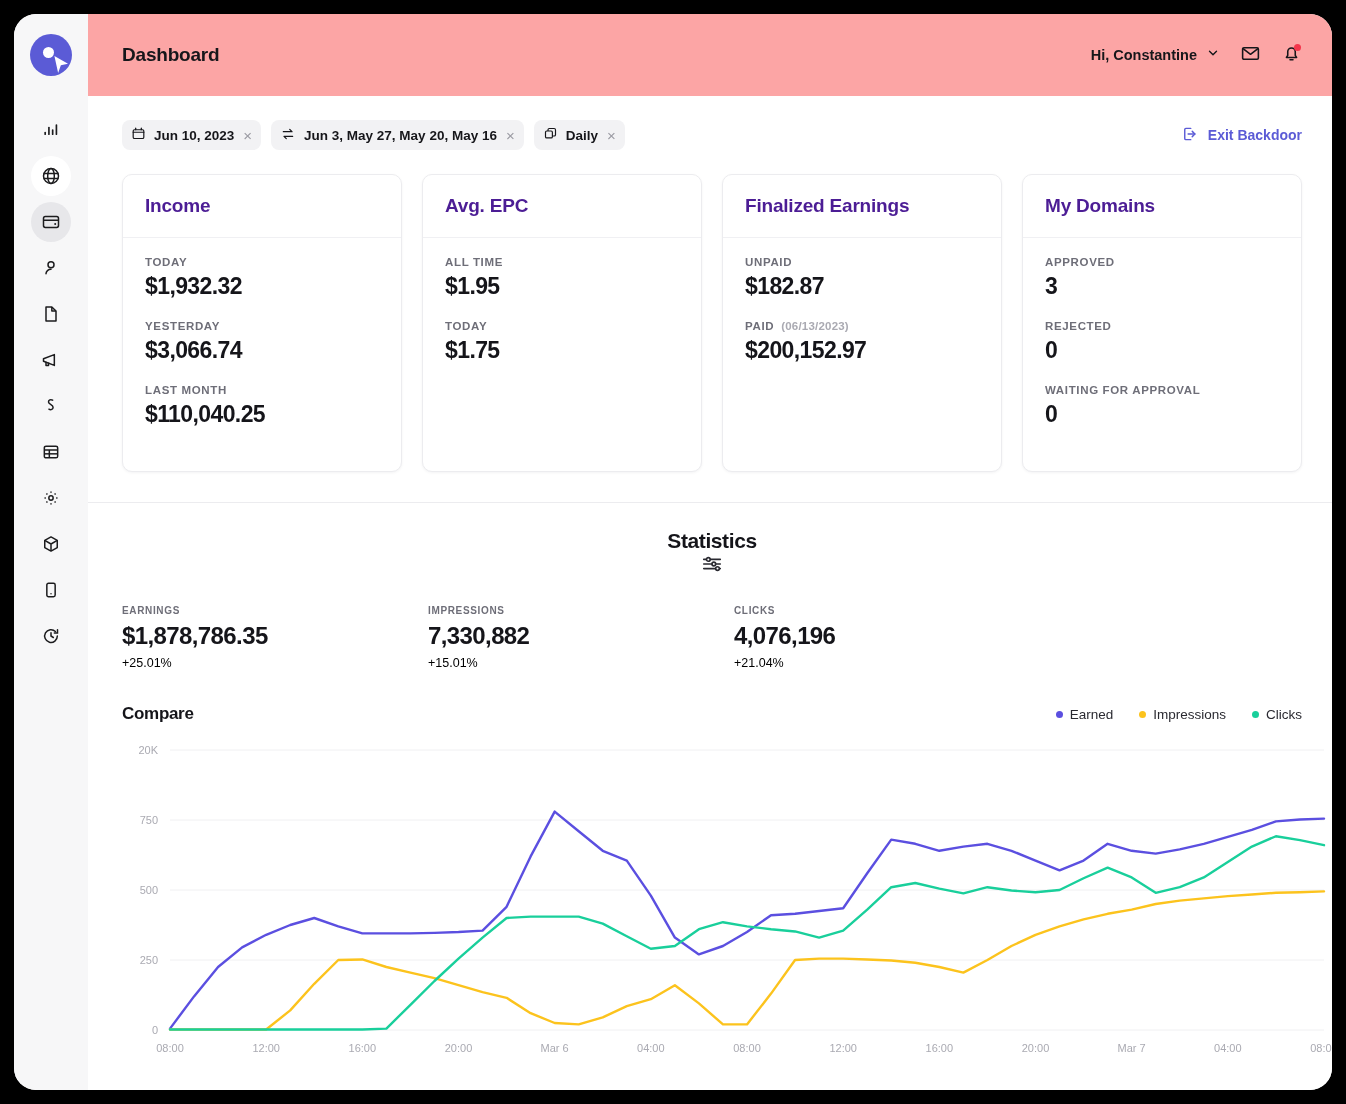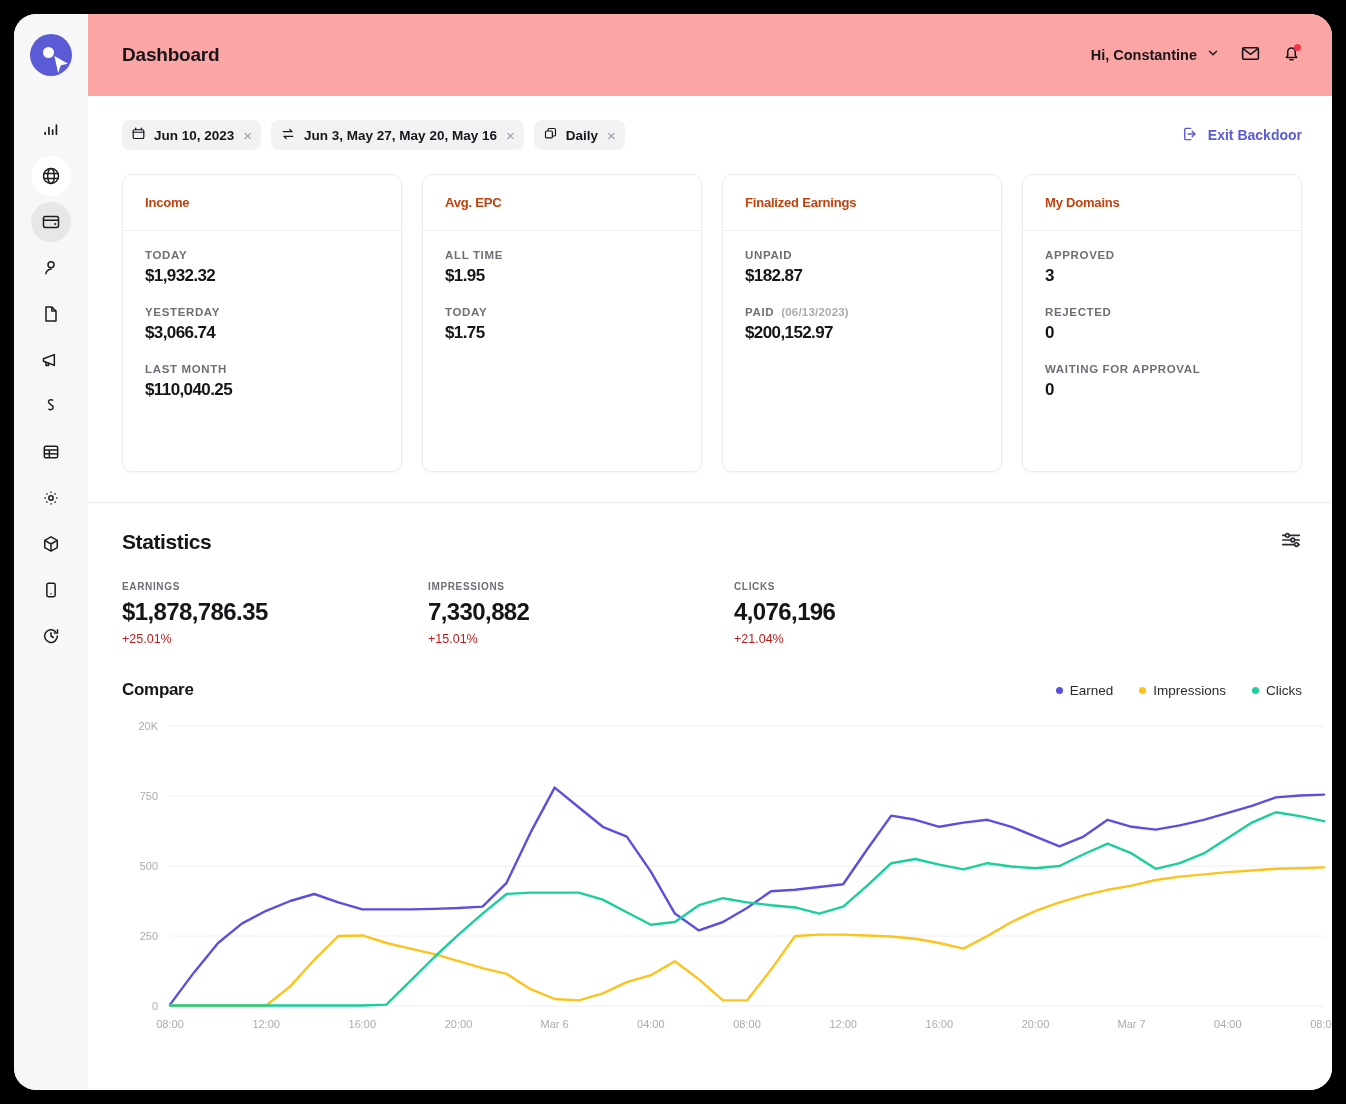--- a/index.html
+++ b/index.html
@@ -114,48 +114,48 @@
     background: #ffffff;
     border: 1px solid #ececef;
     border-radius: 10px;
     box-shadow: 0 1px 3px rgba(20,20,30,.05);
     display: flex; flex-direction: column;
     min-height: 298px;
   }
   .card-head {
     padding: 20px 22px;
     border-bottom: 1px solid #f0f0f3;
-    font-size: 13px; font-weight: 700; color: #c2410c;
+    font-size: 19px; font-weight: 700; color: #4c1d95;
     letter-spacing: -0.2px;
   }
   .card-body { padding: 18px 22px 22px 22px; }
   .metric { margin-bottom: 20px; }
   .metric:last-child { margin-bottom: 0; }
   .metric-label {
     font-size: 11.5px; font-weight: 600; color: #6e6e78;
     letter-spacing: 0.65px; text-transform: uppercase;
     margin-bottom: 5px;
     display: flex; align-items: baseline; gap: 7px;
   }
   .metric-sub { font-size: 11.5px; font-weight: 700; color: #aaaab2; letter-spacing: 0.2px; }
-  .metric-value { font-size: 17px; font-weight: 700; color: #15151a; letter-spacing: -0.6px; }
+  .metric-value { font-size: 23px; font-weight: 700; color: #15151a; letter-spacing: -0.6px; }
 
   
   .divider { height: 1px; background: #ececef; }
   .stats-section { padding: 26px 30px 0 34px; }
-  .stats-head { display: flex; align-items: center; justify-content: space-between; }
+  .stats-head { display: flex; align-items: center; justify-content: space-between; flex-direction: column; }
   .stats-title { font-size: 21px; font-weight: 700; color: #15151a; letter-spacing: -0.4px; }
   .stats-row { display: flex; margin-top: 26px; }
   .stat-col { width: 306px; }
   .stat-label {
     font-size: 10px; font-weight: 600; color: #6e6e78;
     letter-spacing: 0.65px; text-transform: uppercase; margin-bottom: 6px;
   }
   .stat-value { font-size: 24px; font-weight: 700; color: #15151a; letter-spacing: -0.6px; margin-bottom: 6px; }
-  .stat-delta { font-size: 12.5px; font-weight: 500; color: #b91c1c; }
+  .stat-delta { font-size: 12.5px; font-weight: 500; color: #000000; }
 
   
   .compare-head {
     display: flex; align-items: center; justify-content: space-between;
     margin-top: 34px;
   }
   .compare-title { font-size: 17px; font-weight: 700; color: #15151a; letter-spacing: -0.3px; }
   .legend { display: flex; align-items: center; gap: 26px; }
   .legend-item { display: flex; align-items: center; gap: 7px; font-size: 13.5px; color: #2a2a31; }
   .legend-dot { width: 7px; height: 7px; border-radius: 50%; }

